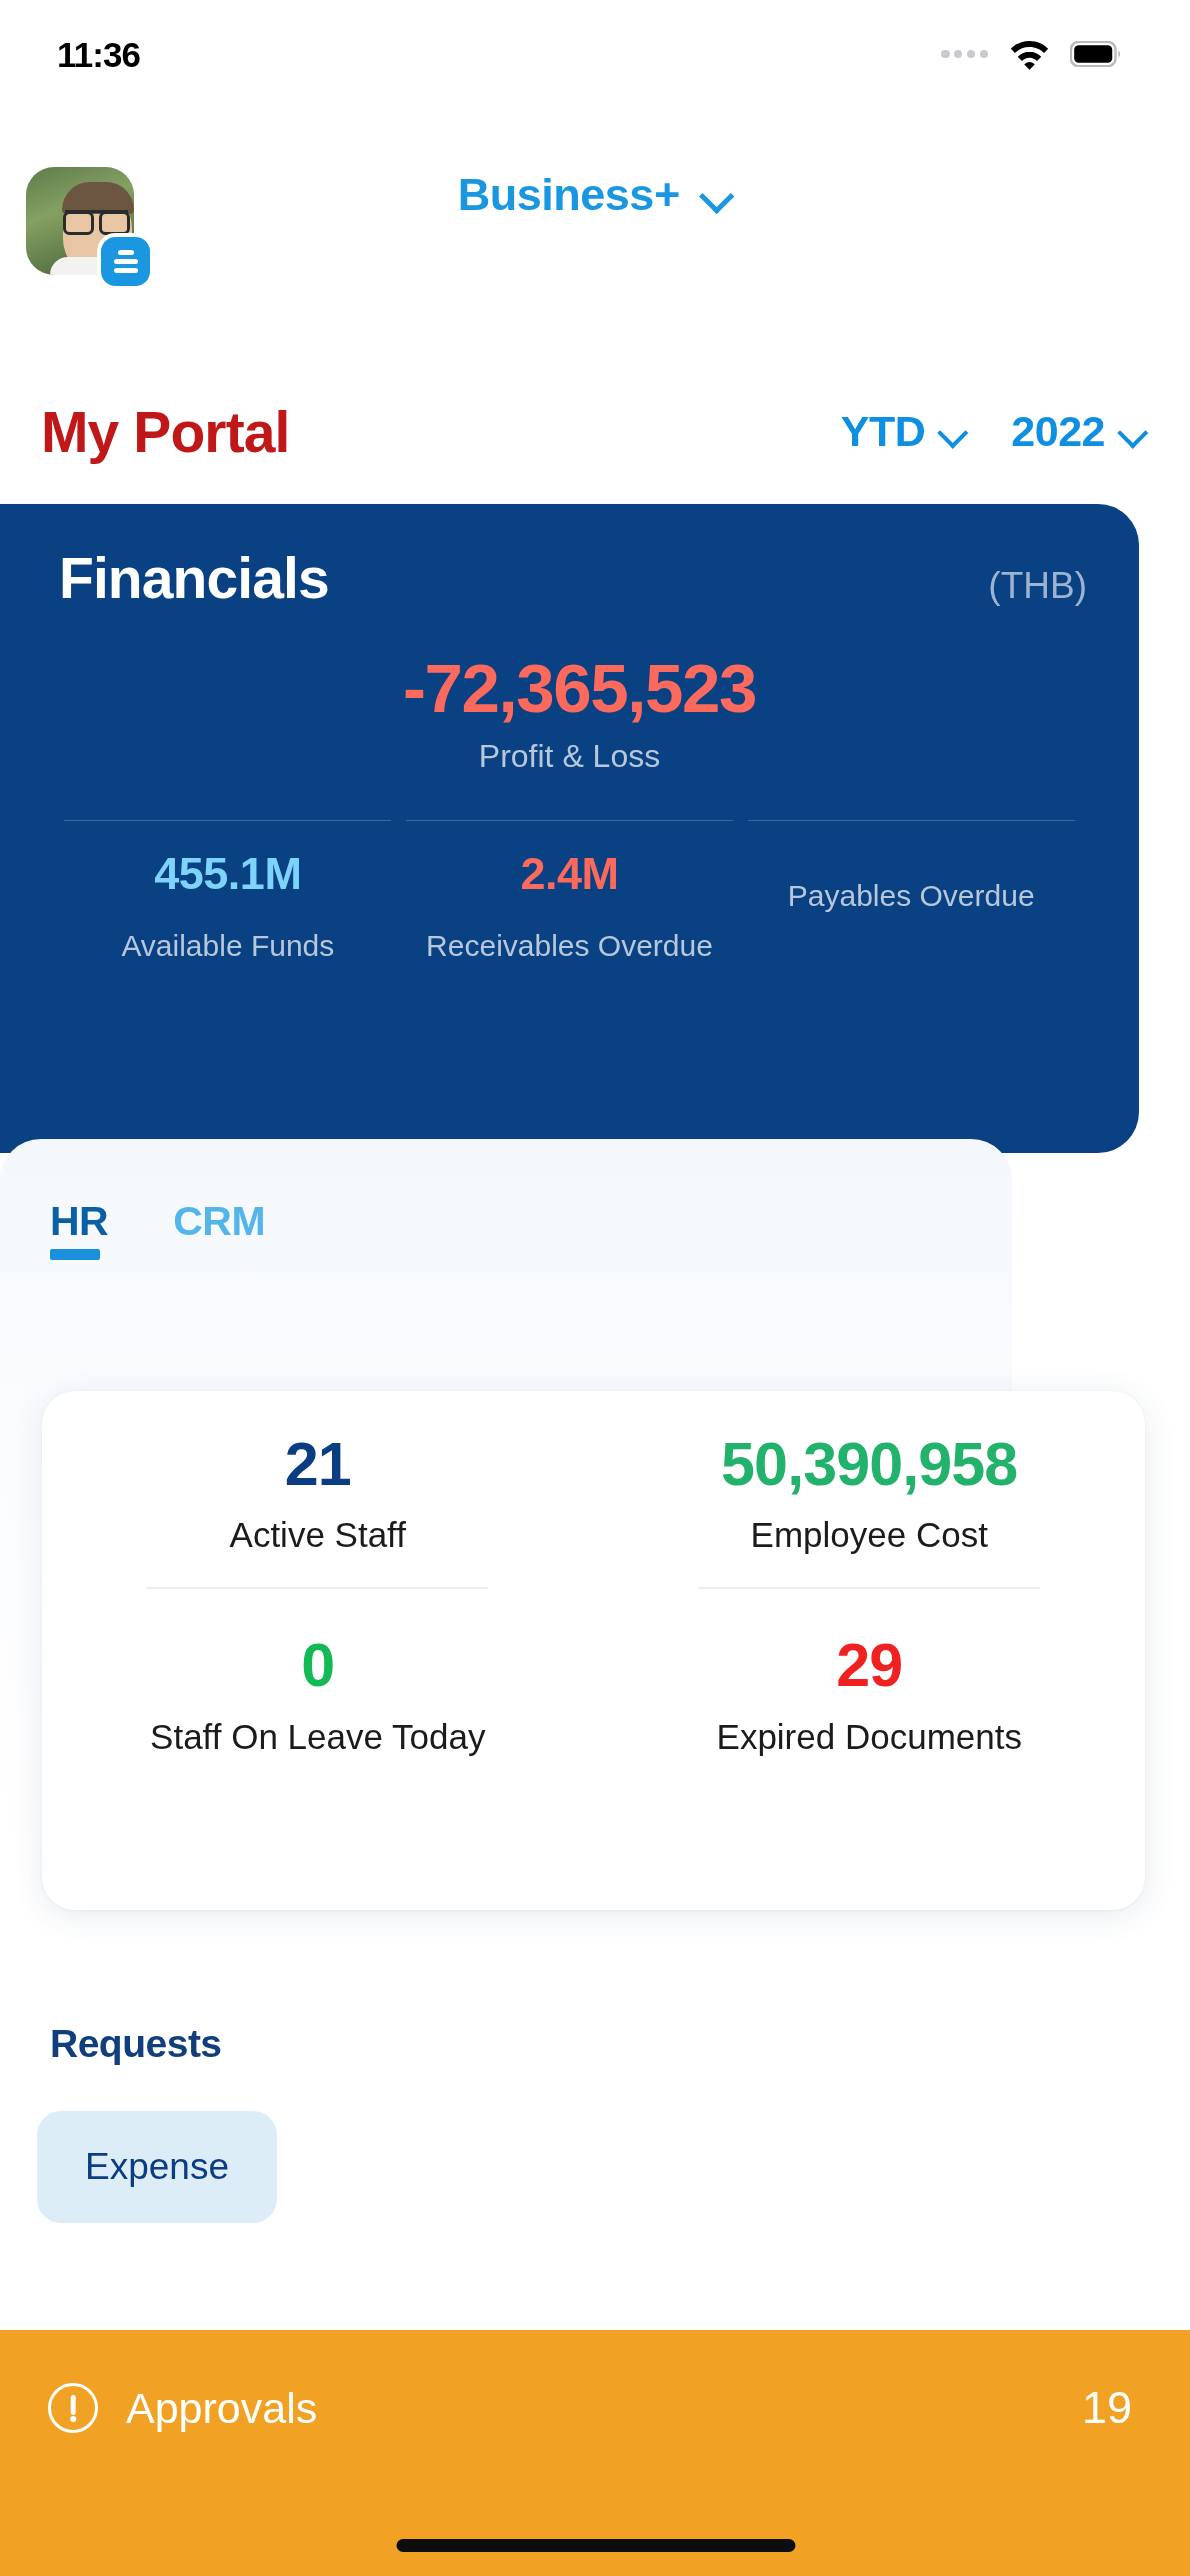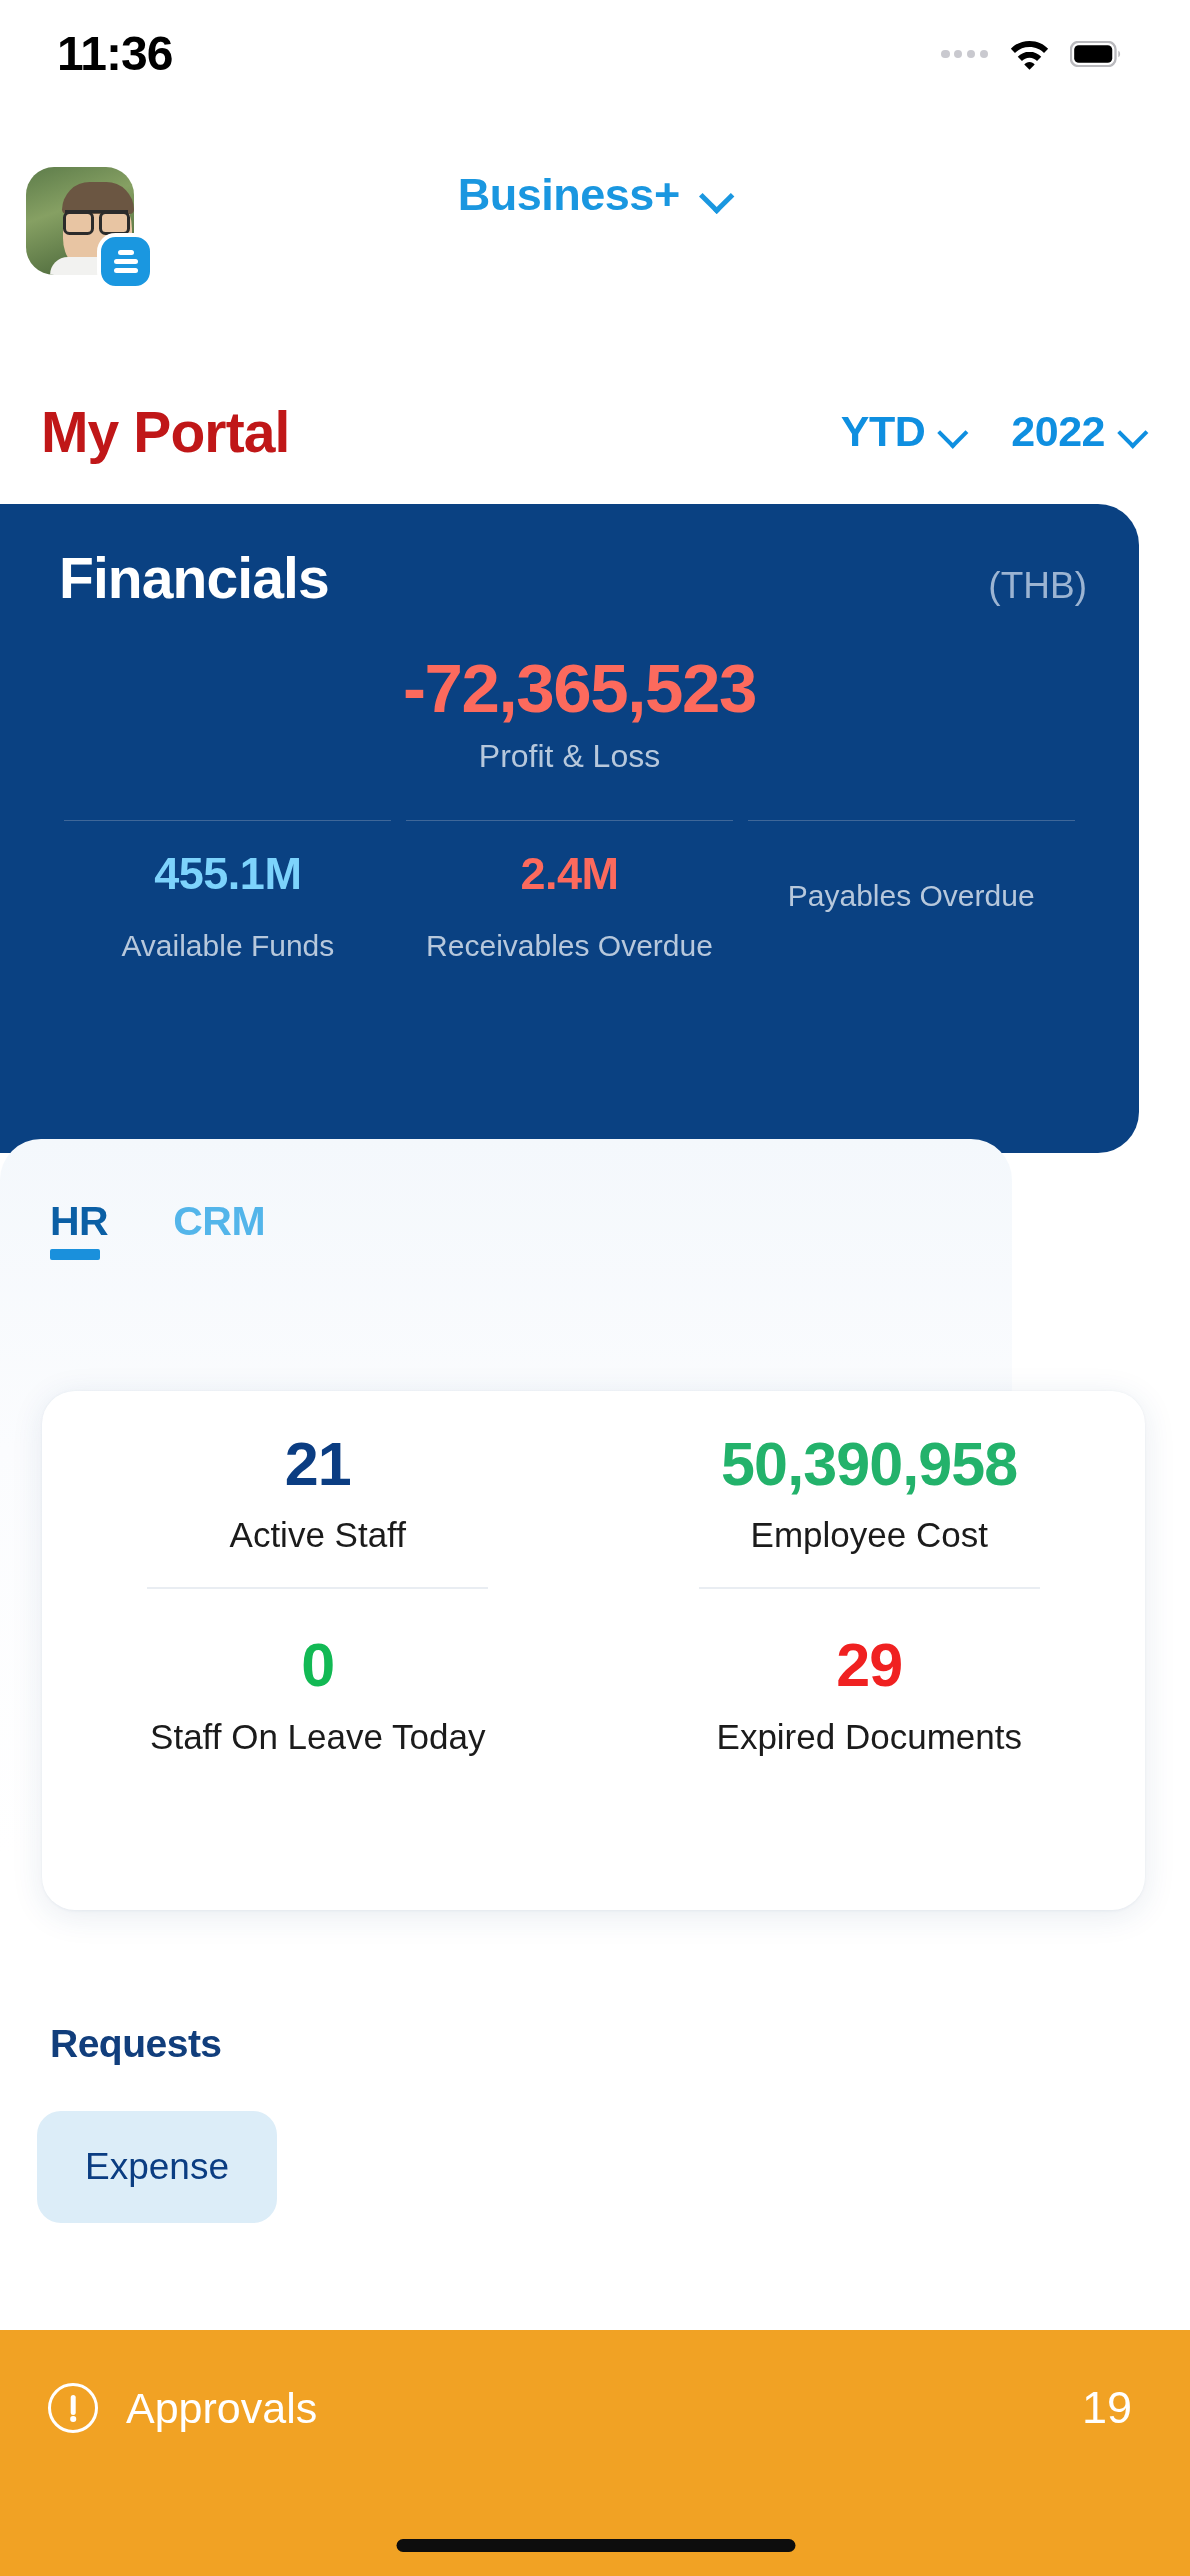--- a/index.html
+++ b/index.html
@@ -16,21 +16,21 @@
     background:#ffffff;
   }
 
   
   .statusbar {
     position:absolute; top:0; left:0; width:1191px; height:108px;
     display:flex; align-items:center; justify-content:space-between;
     padding:0 69px 0 57px;
   }
   .status-time {
-    font-size:48px; font-weight:700; color:#000; letter-spacing:-0.9px;
+    font-size:35px; font-weight:700; color:#000; letter-spacing:-0.9px;
     line-height:1;
   }
   .status-icons { display:flex; align-items:center; gap:20.4px; }
   .cell-dots { display:flex; gap:4.6px; align-items:flex-end; }
   .cell-dots i {
     display:block; width:8.3px; height:8.3px; border-radius:50%;
     background:#c9c9cf;
   }
   .wifi-icon { width:41px; height:32px; position:relative; }
   .battery-icon { width:52px; height:26px; position:relative; }

